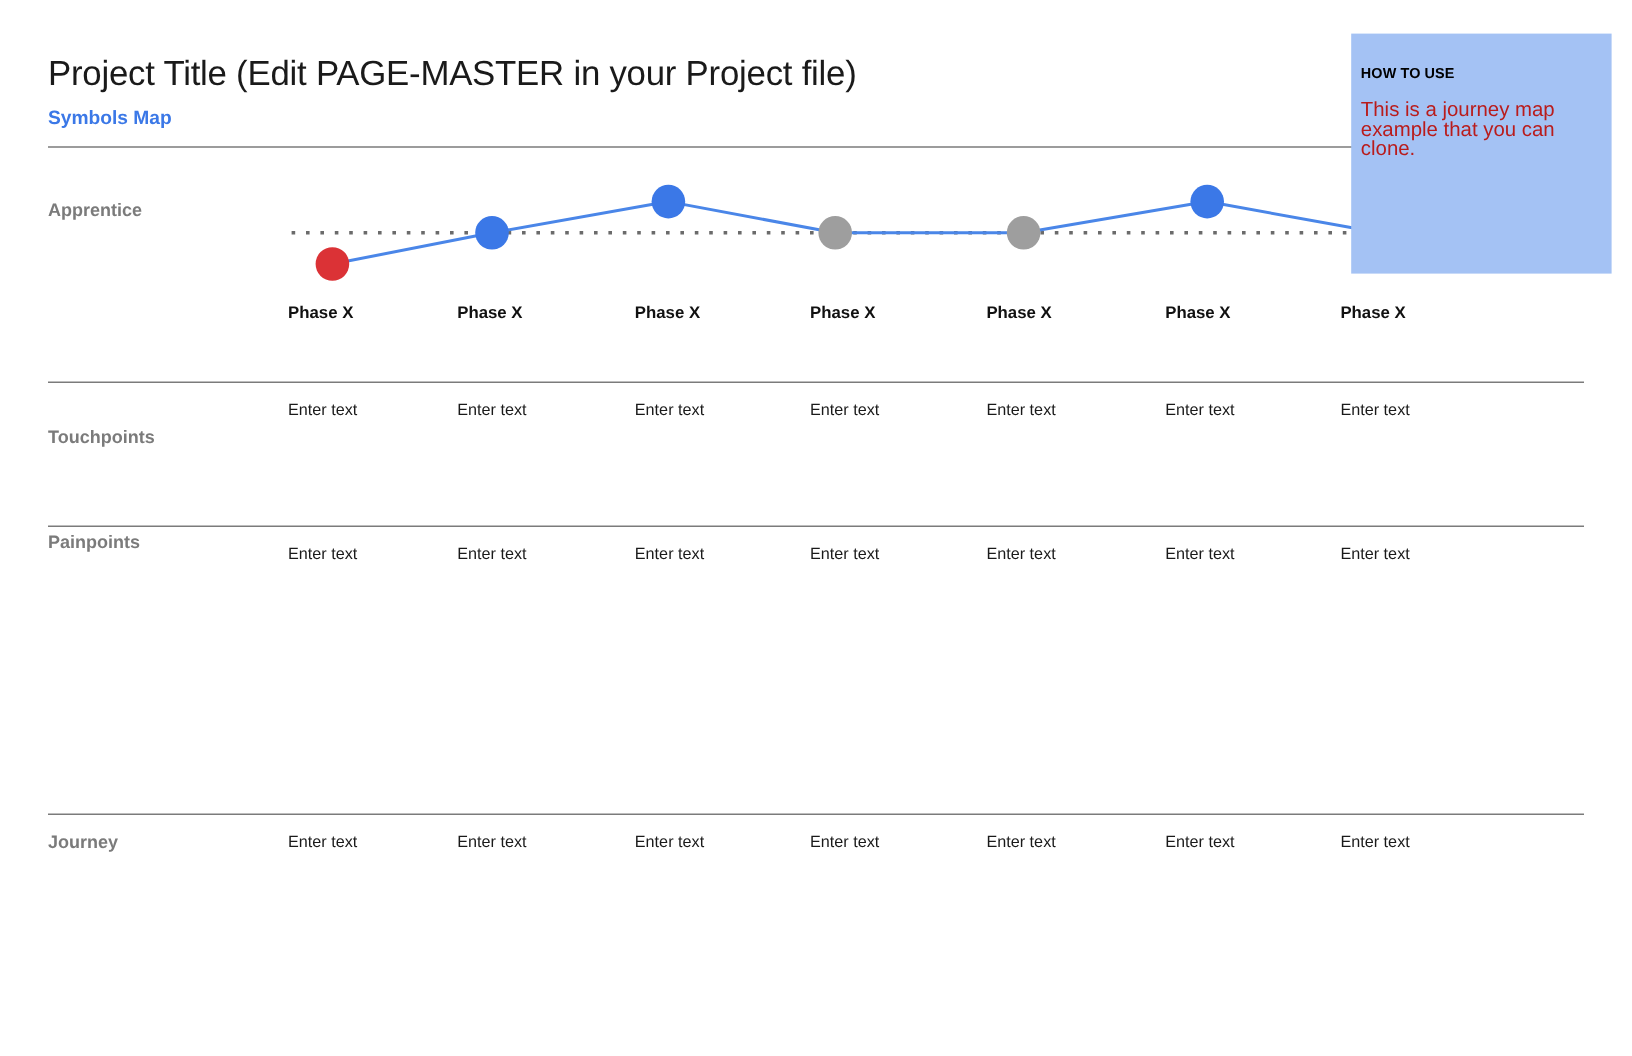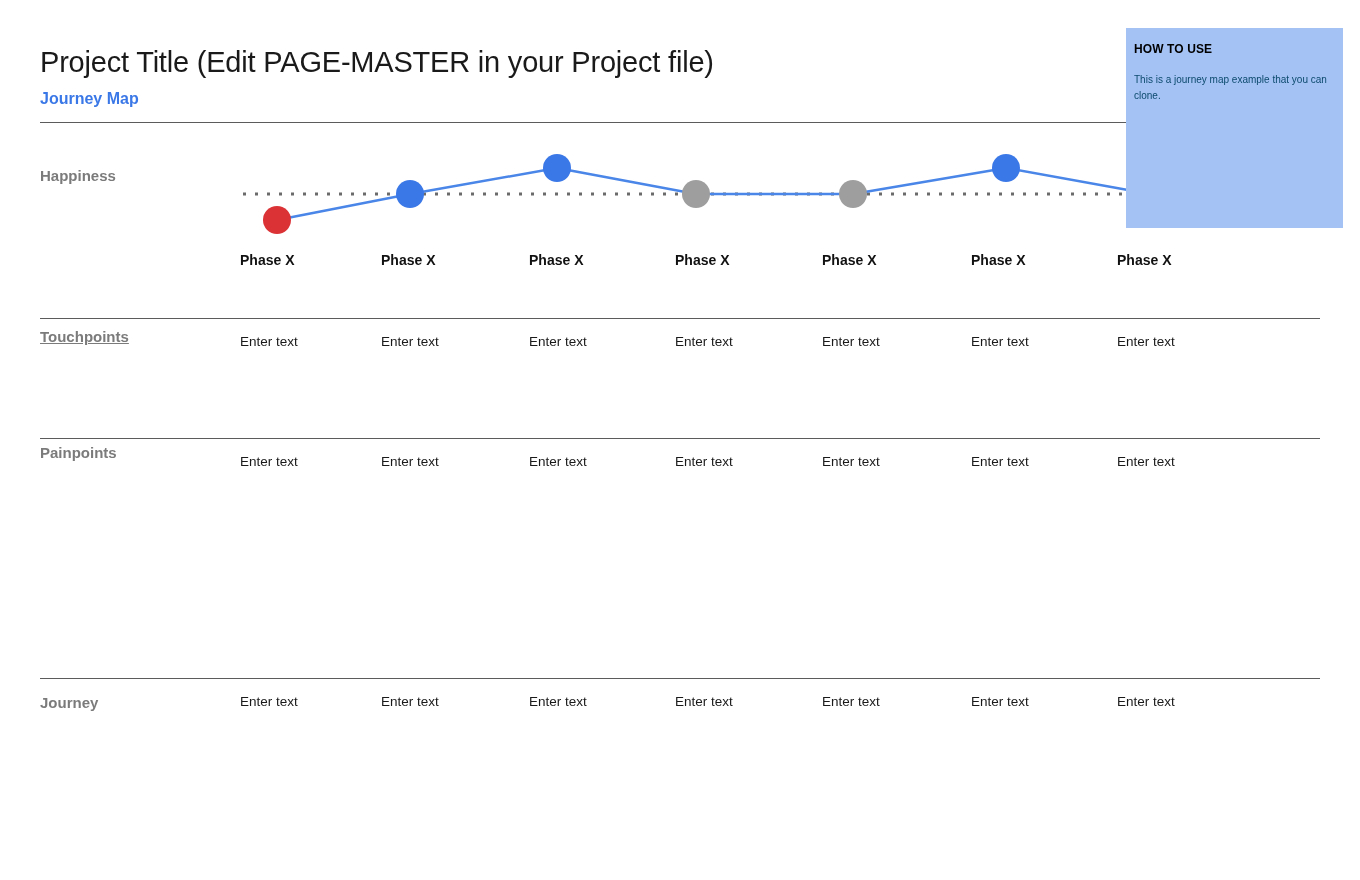--- a/index.html
+++ b/index.html
@@ -60,21 +60,21 @@
   
   .row-label {
     position: absolute;
     left: 40px;
     font-size: 15px;
     font-weight: bold;
     color: #7b7b7b;
     white-space: nowrap;
   }
   .row-label.happiness   { top: 167px; }
-  .row-label.touchpoints { top: 328px; text-decoration: underline; }
+  .row-label.touchpoints { top: 356px; }
   .row-label.painpoints  { top: 444px; }
   .row-label.actions     { top: 694px; }
 
   
   .chart {
     position: absolute;
     left: 0;
     top: 130px;
     width: 1360px;
     height: 110px;
@@ -113,54 +113,54 @@
     height: 200px;
     background: #A4C2F4;
     box-sizing: border-box;
     padding: 14px 16px 0 8px;
     z-index: 10;
   }
   .callout-title {
     font-size: 12px;
     font-weight: bold;
     color: #000000;
-    margin: 0 0 16px 0;
+    margin: 12px 0 16px 0;
     letter-spacing: 0.1px;
   }
   .callout-body {
-    font-size: 10px;
+    font-size: 17px;
     line-height: 16px;
-    color: #0c4a6e;
+    color: #b91c1c;
     margin: 0 0 18px 0;
     max-width: 200px;
   }
   .callout-link {
     font-size: 12.5px;
     line-height: 16px;
     color: #1133aa;
     text-decoration: underline;
     display: inline-block;
     max-width: 202px;
     cursor: pointer;
   }
 </style>
 </head>
 <body>
 
 <div class="canvas">
 
   <div class="page-title">Project Title (Edit PAGE-MASTER in your Project file)</div>
-  <div class="page-subtitle">Journey Map</div>
+  <div class="page-subtitle">Symbols Map</div>
 
   <div class="rule r1"></div>
   <div class="rule r2"></div>
   <div class="rule r3"></div>
   <div class="rule r4"></div>
 
-  <div class="row-label happiness">Happiness</div>
+  <div class="row-label happiness">Apprentice</div>
   <div class="row-label touchpoints">Touchpoints</div>
   <div class="row-label painpoints">Painpoints</div>
   <div class="row-label actions">Journey</div>
 
   <div class="chart">
     <svg width="1360" height="110" viewBox="0 0 1360 110" xmlns="http://www.w3.org/2000/svg">
 
       <line id="chart-baseline" x1="243" y1="64" x2="1320" y2="64" stroke="#6b6b6b" stroke-width="3" stroke-dasharray="3 9" stroke-linecap="butt"></line>
 
       <polyline id="chart-line" points="277,90 410,64 557,38 696,64 853,64 1006,38 1150,64" fill="none" stroke="#4A86E8" stroke-width="2.5" stroke-linejoin="round"></polyline>

